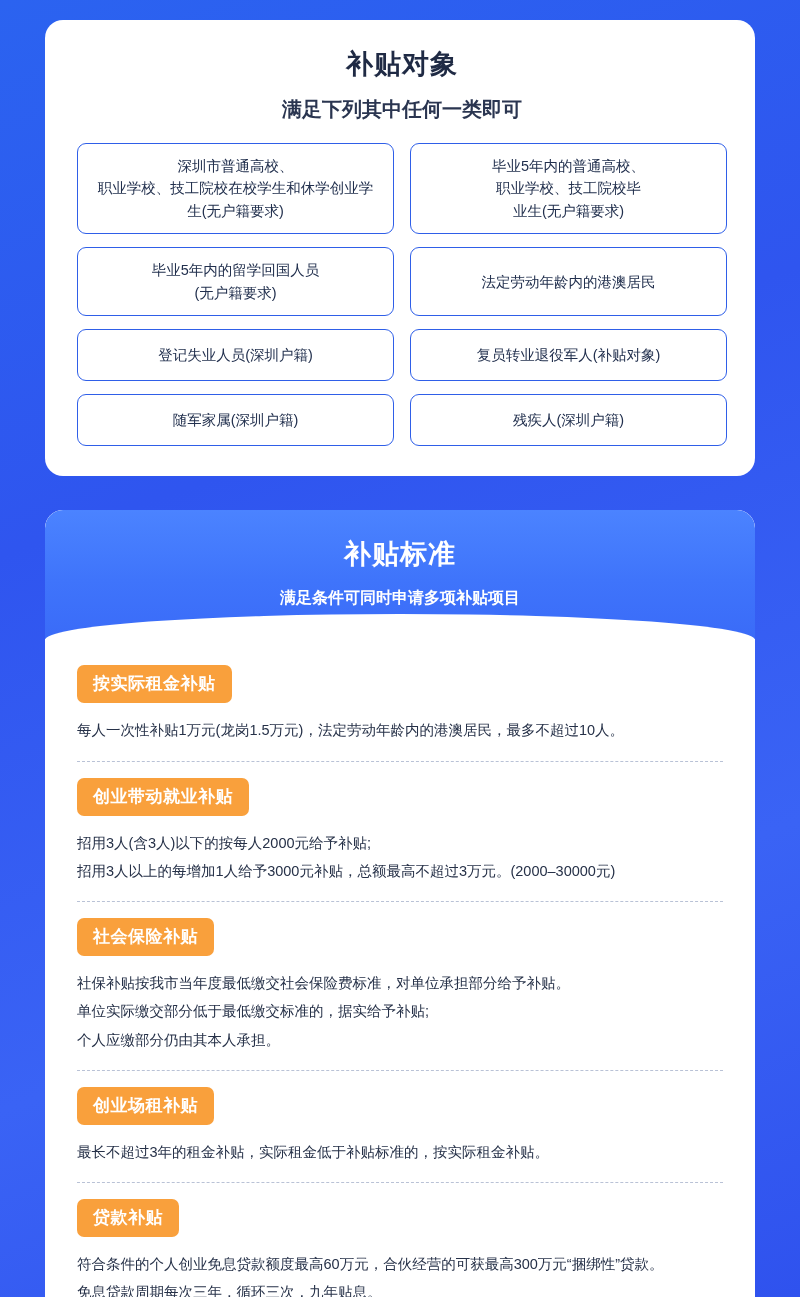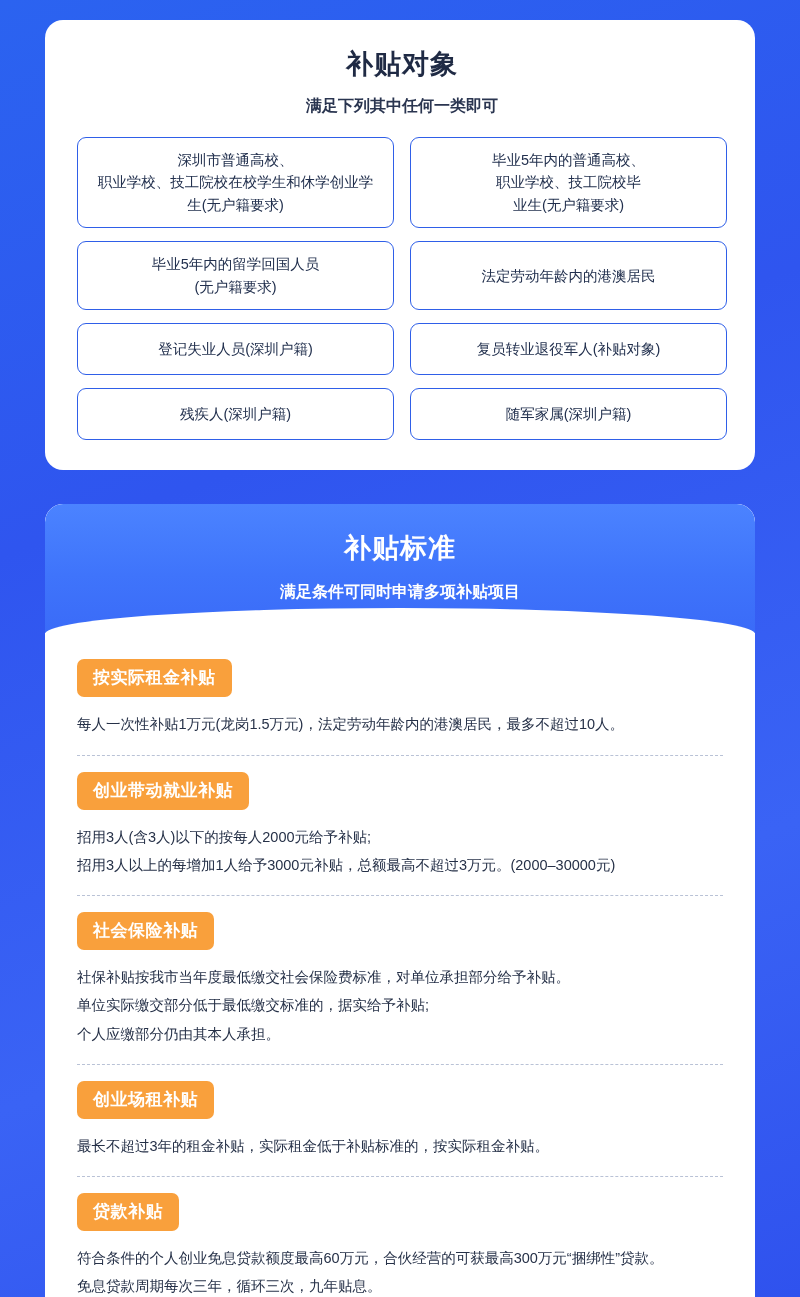--- a/index.html
+++ b/index.html
@@ -26,21 +26,21 @@
   }
   .card-title {
     text-align: center;
     font-size: 27px;
     font-weight: bold;
     color: #1f2a44;
     letter-spacing: 1px;
   }
   .card-subtitle {
     text-align: center;
-    font-size: 16px;
+    font-size: 20px;
     font-weight: bold;
     color: #2a3550;
     margin-top: 14px;
     margin-bottom: 20px;
   }
   .obj-grid {
     display: grid;
     grid-template-columns: 1fr 1fr;
     gap: 13px 16px;
   }
@@ -132,22 +132,22 @@
     <div class="obj-item tall">深圳市普通高校、
 职业学校、技工院校在校学生和休学创业学生(无户籍要求)</div>
     <div class="obj-item tall">毕业5年内的普通高校、
 职业学校、技工院校毕
 业生(无户籍要求)</div>
     <div class="obj-item mid">毕业5年内的留学回国人员
 (无户籍要求)</div>
     <div class="obj-item mid">法定劳动年龄内的港澳居民</div>
     <div class="obj-item">登记失业人员(深圳户籍)</div>
     <div class="obj-item">复员转业退役军人(补贴对象)</div>
+    <div class="obj-item">随军家属(深圳户籍)</div>
     <div class="obj-item">残疾人(深圳户籍)</div>
-    <div class="obj-item">随军家属(深圳户籍)</div>
   </div>
 </div>
 
 <div class="card" id="card-standard">
   <div class="std-header">
     <div class="std-title">补贴标准</div>
     <div class="std-subtitle">满足条件可同时申请多项补贴项目</div>
   </div>
 
   <div class="std-body">

